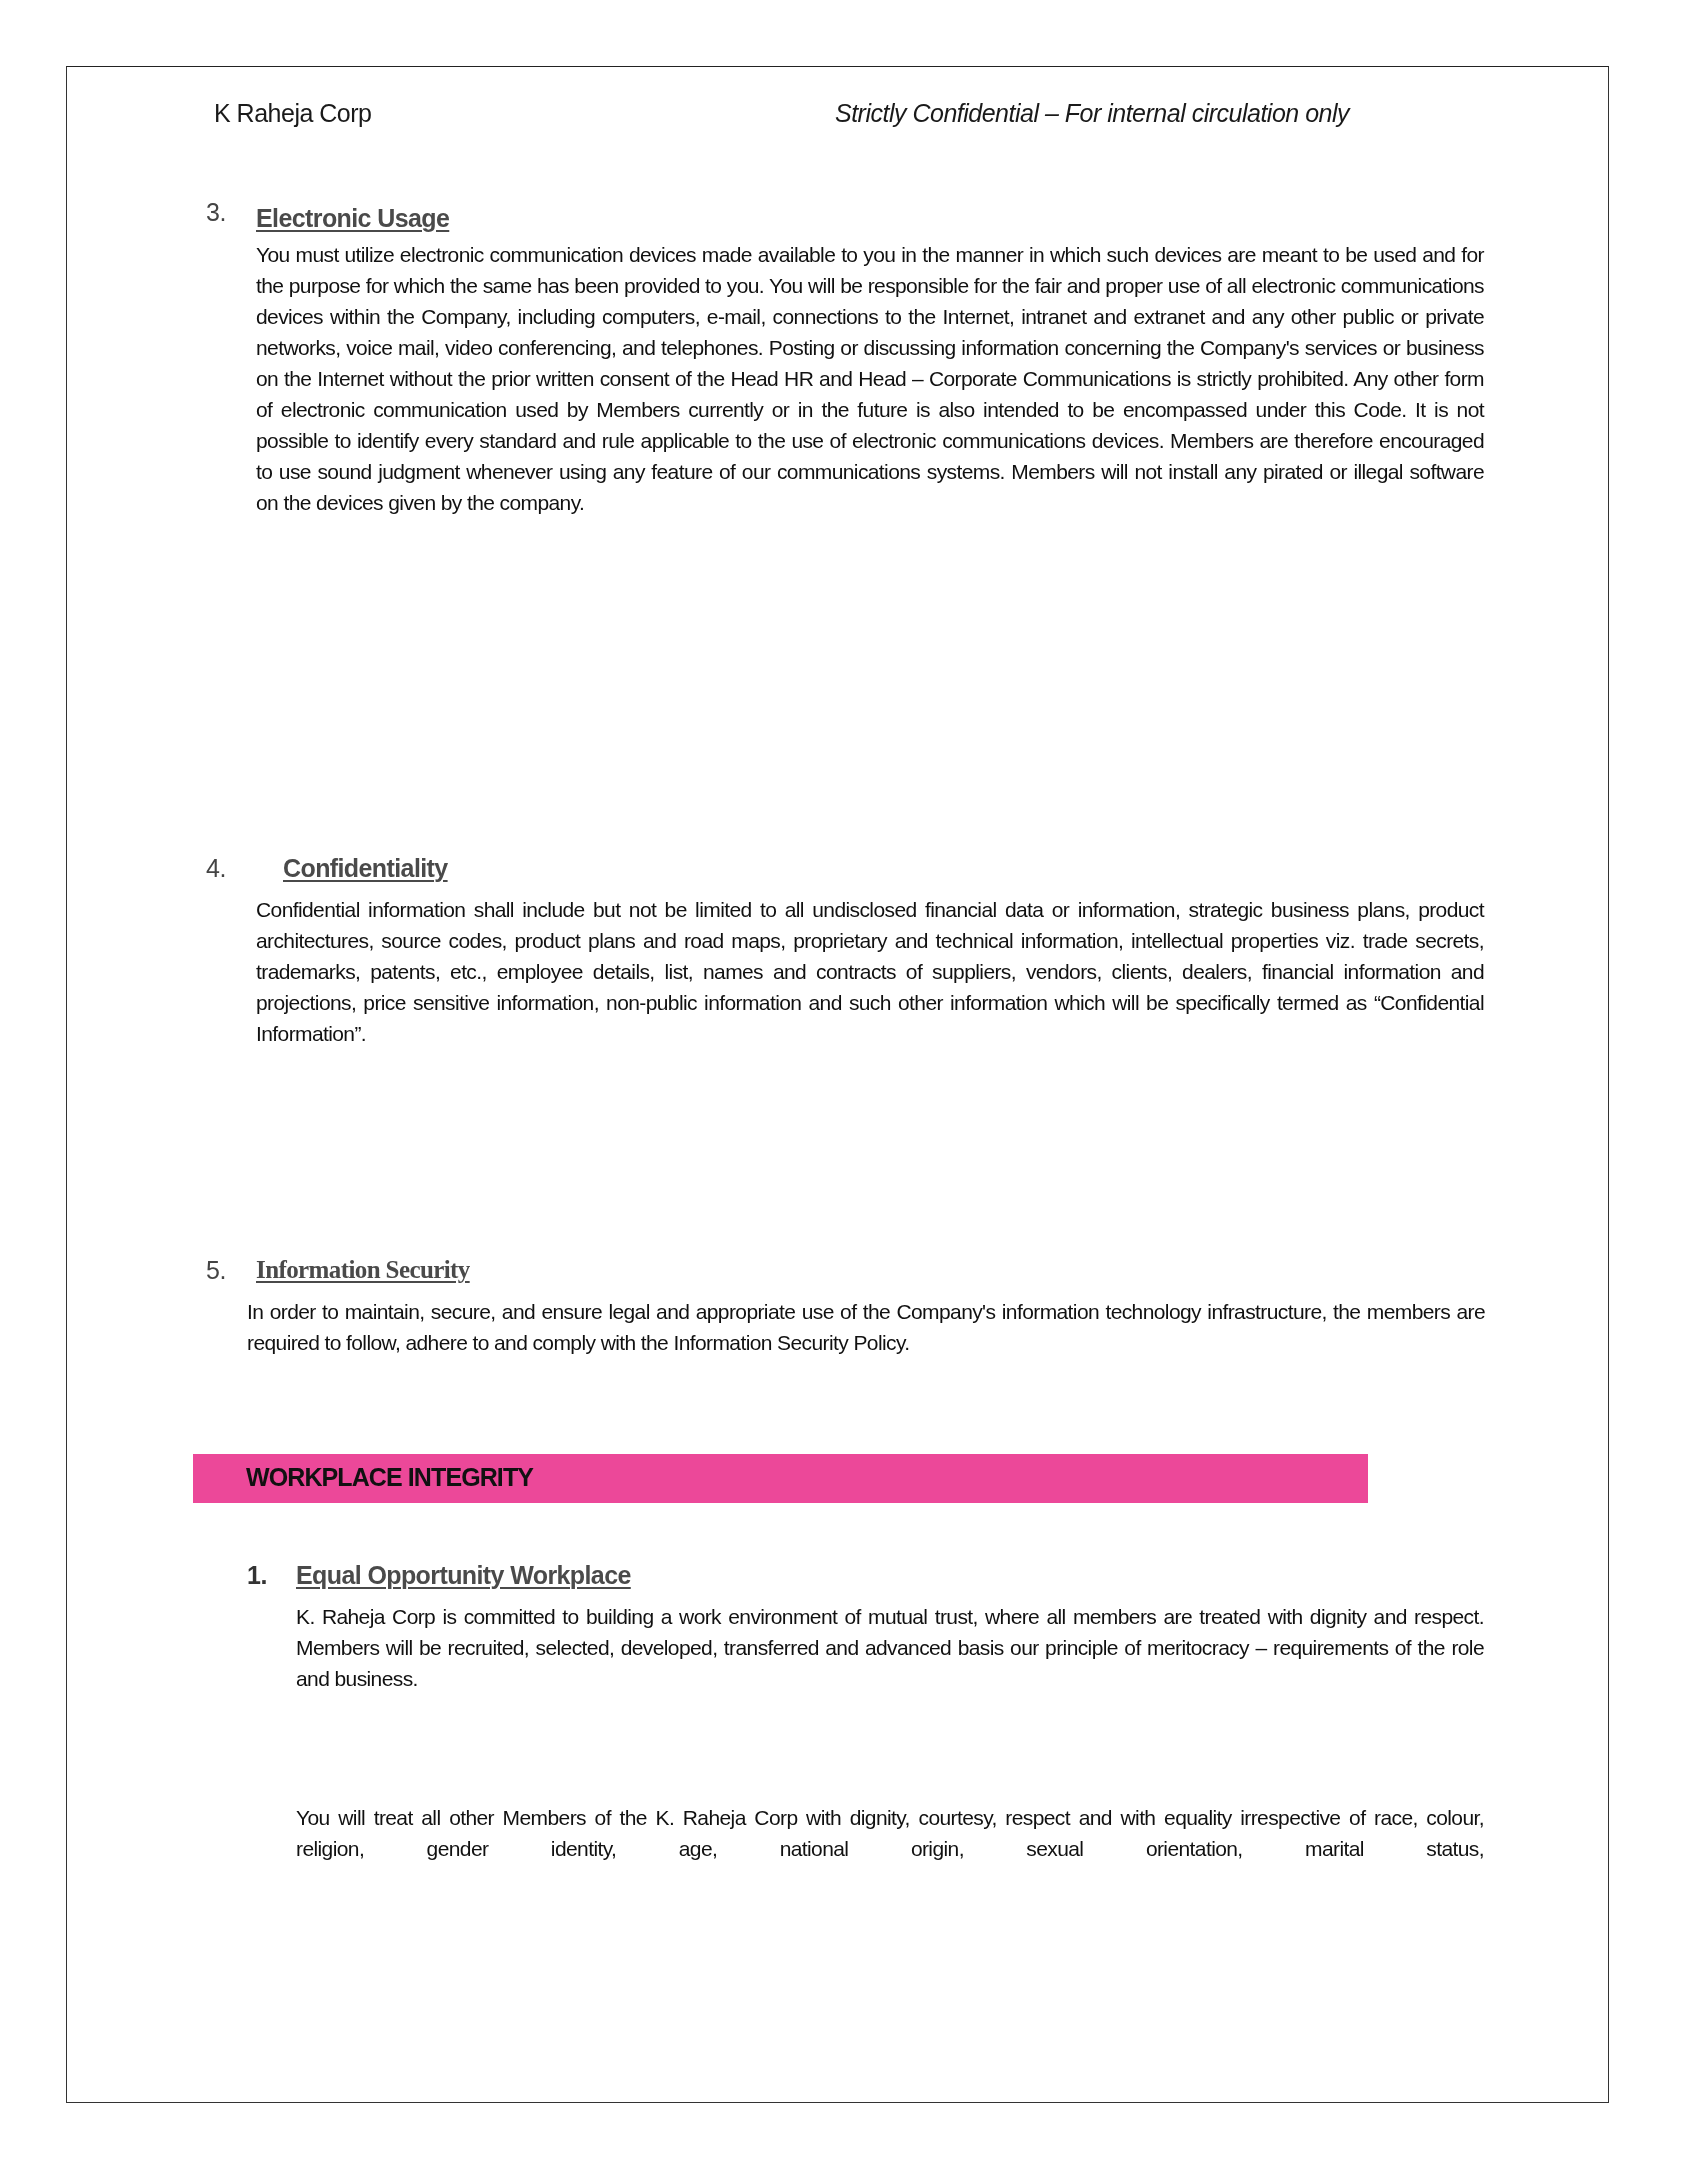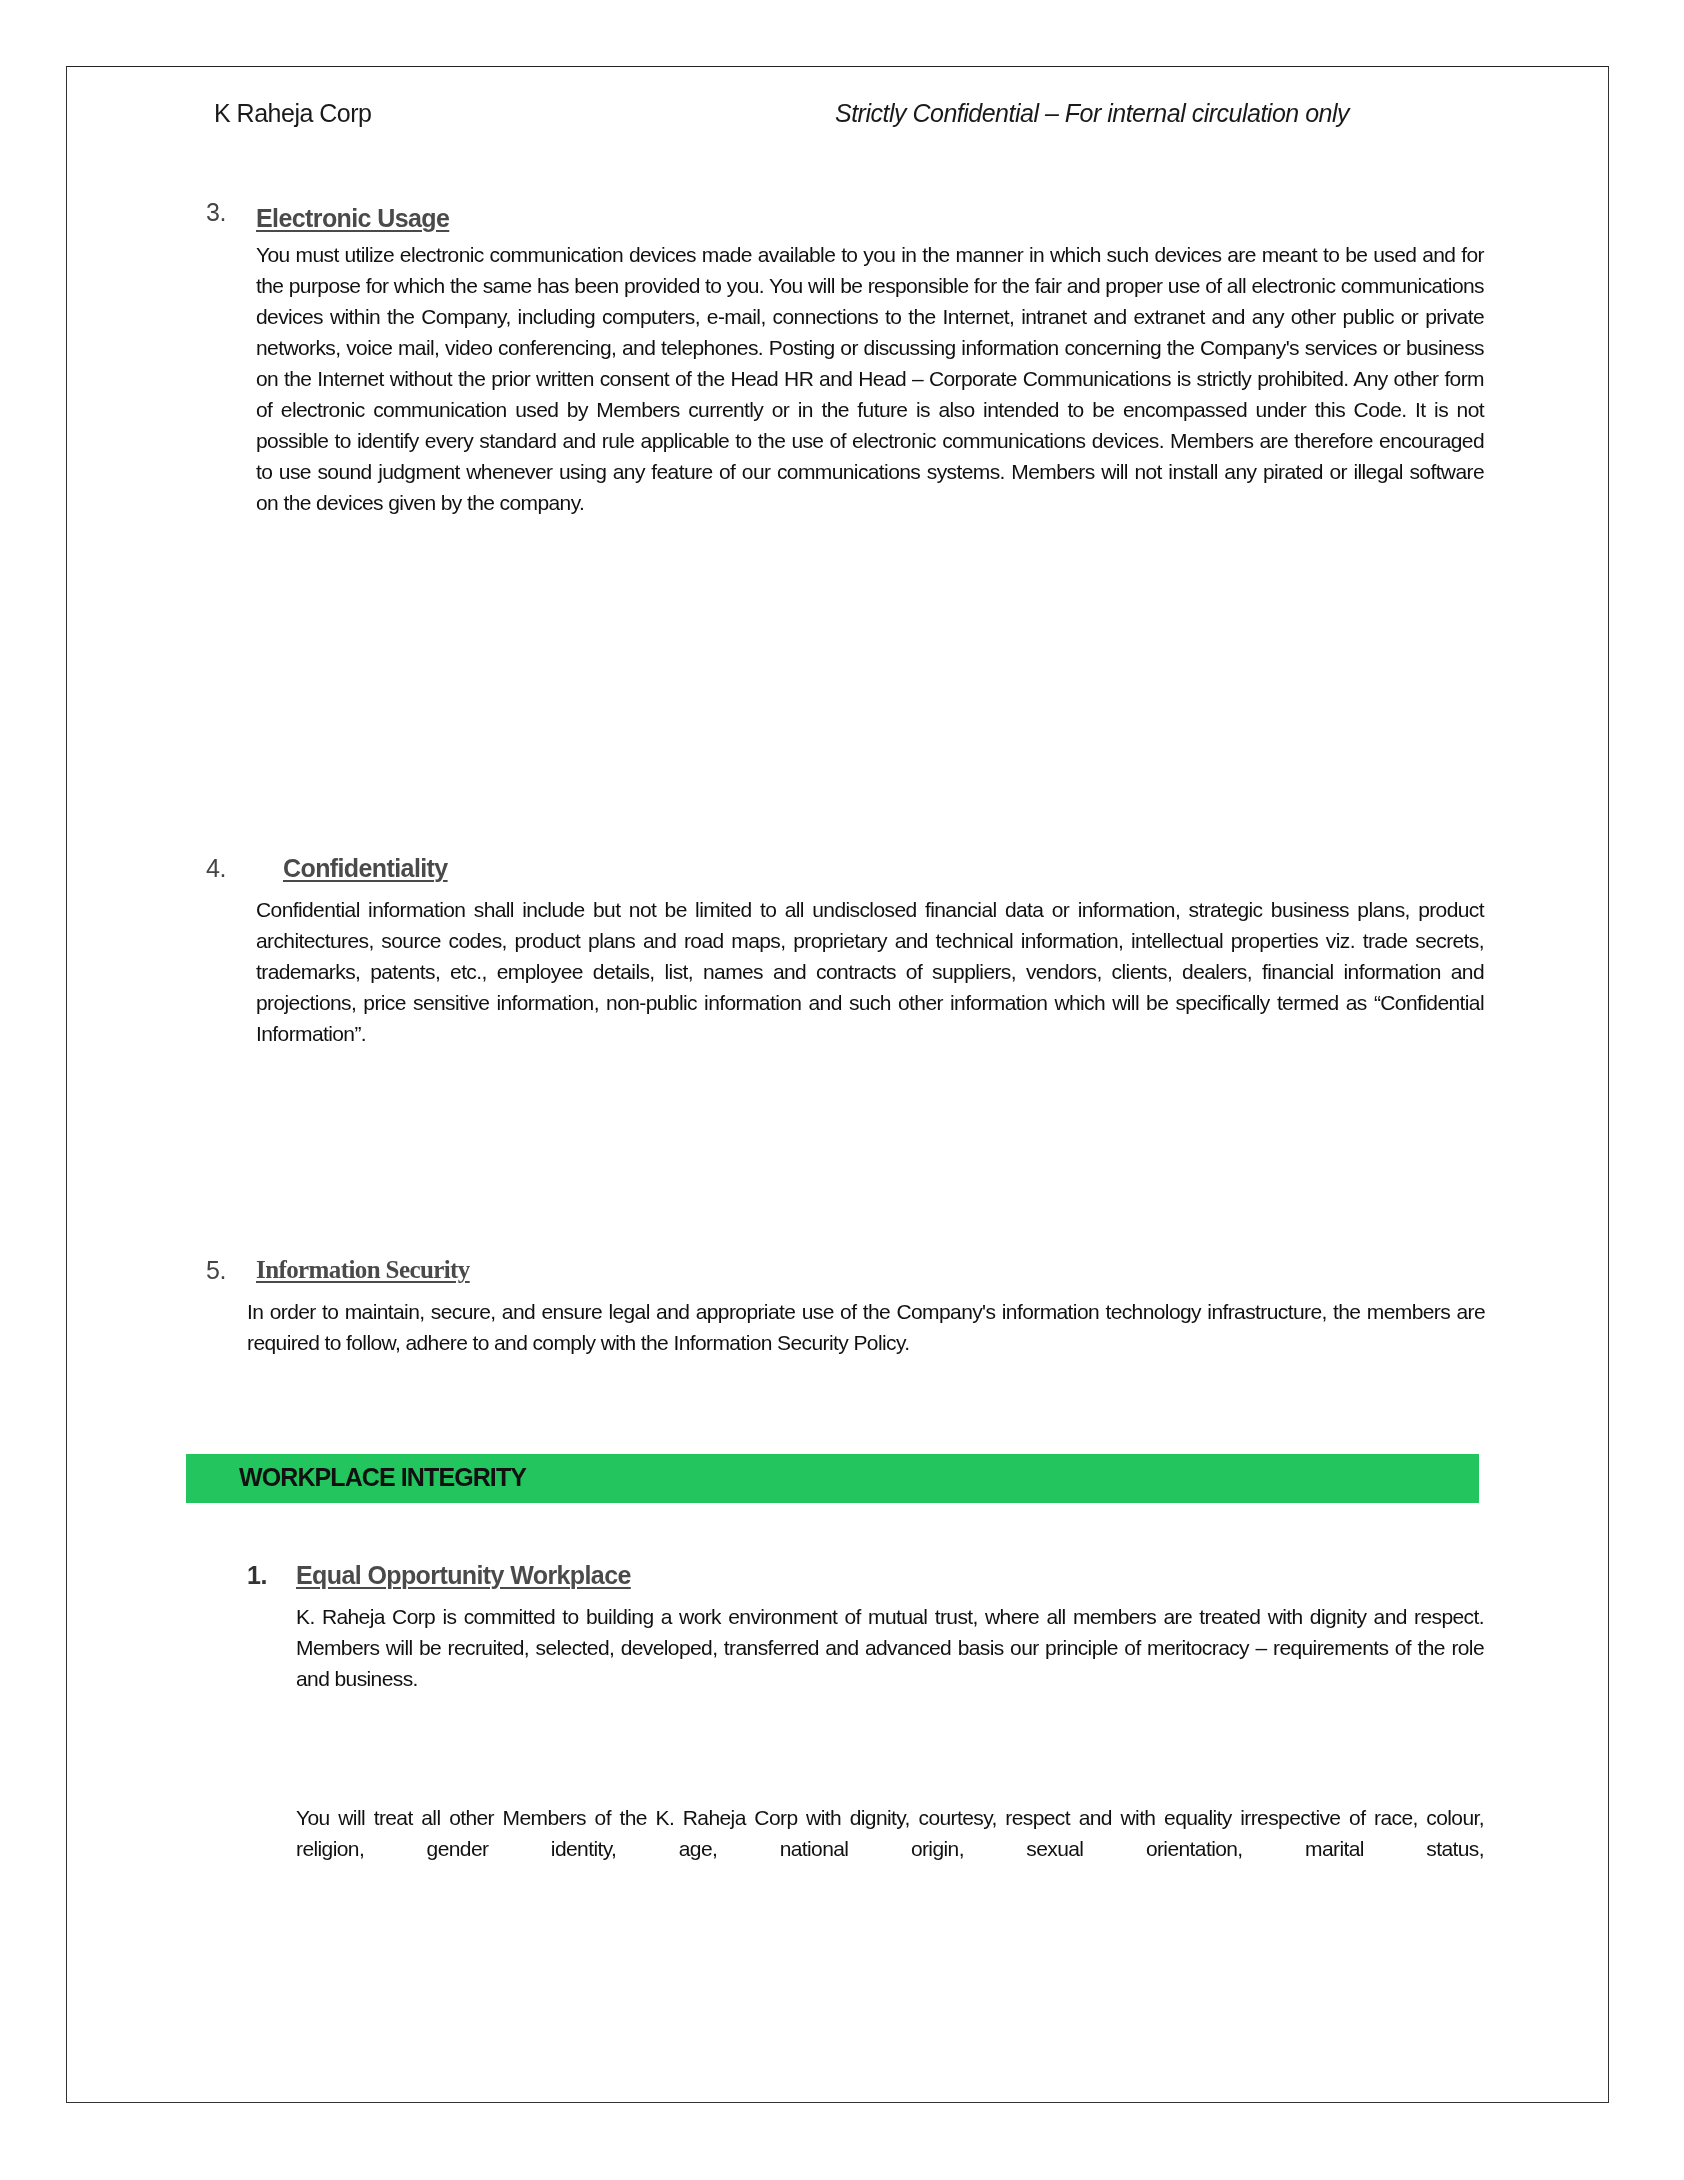--- a/index.html
+++ b/index.html
@@ -12,21 +12,21 @@
   .hdr-right { left: 835px; font-style: italic; }
 
   .sec-head { position: absolute; font-size: 25px; font-weight: bold; color: #4a4a4a; letter-spacing: -0.6px; }
   .sec-num { position: absolute; font-size: 25px; color: #444; letter-spacing: -0.4px; }
   .sec-num.bold { font-weight: bold; color: #333; }
   .sec-title { text-decoration: underline; text-underline-offset: 2.6px; text-decoration-thickness: 1.7px; }
 
   .para { position: absolute; font-size: 21px; line-height: 31px; text-align: justify;
           text-align-last: left; color: #111; letter-spacing: -0.6px; word-spacing: 0px; }
 
-  .band { position: absolute; left: 186px; top: 1454px; width: 1293px; height: 49px; background: #22c55e; }
+  .band { position: absolute; left: 193px; top: 1454px; width: 1175px; height: 49px; background: #ec4899; }
   .band-title { position: absolute; left: 53px; top: 8.5px; font-size: 25px; font-weight: bold;
                 color: #111; letter-spacing: -0.9px; }
 </style>
 </head>
 <body>
 
 <div class="page-frame"></div>
 
 <div class="hdr hdr-left">K Raheja Corp</div>
 <div class="hdr hdr-right">Strictly Confidential – For internal circulation only</div>

